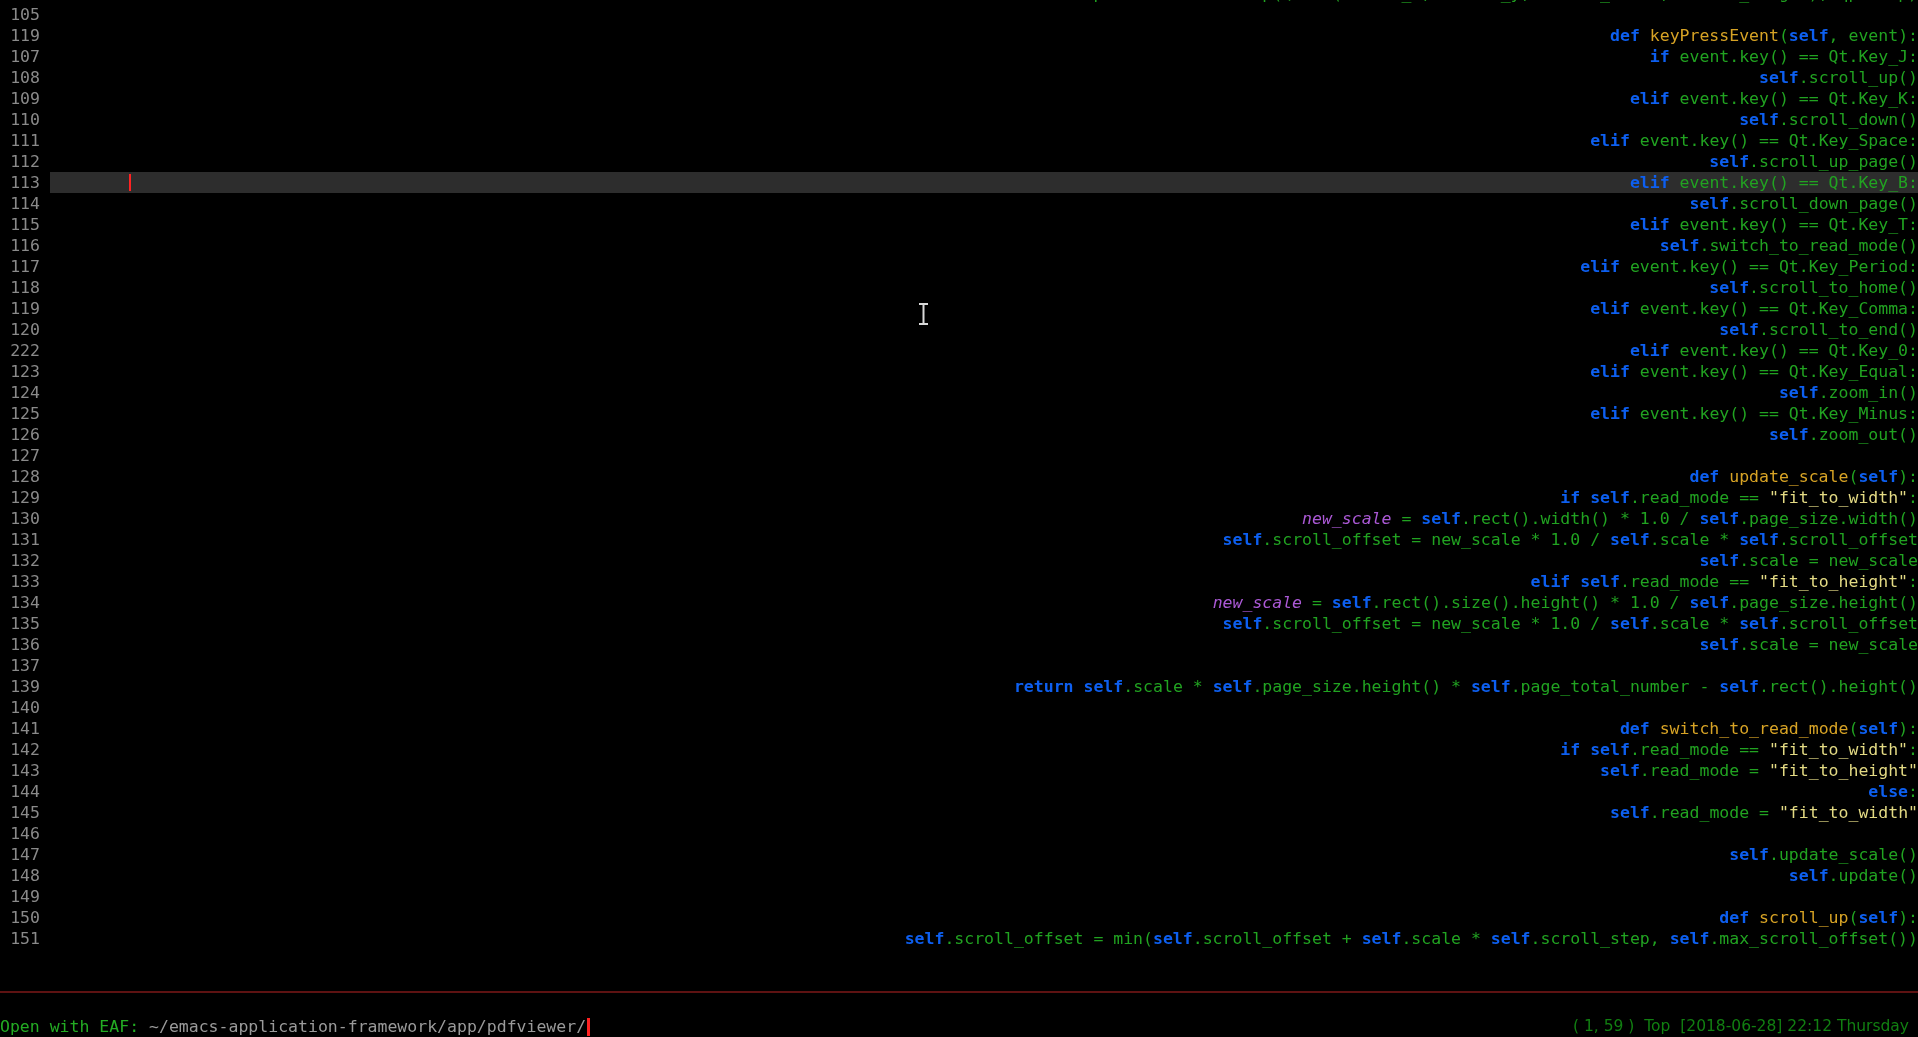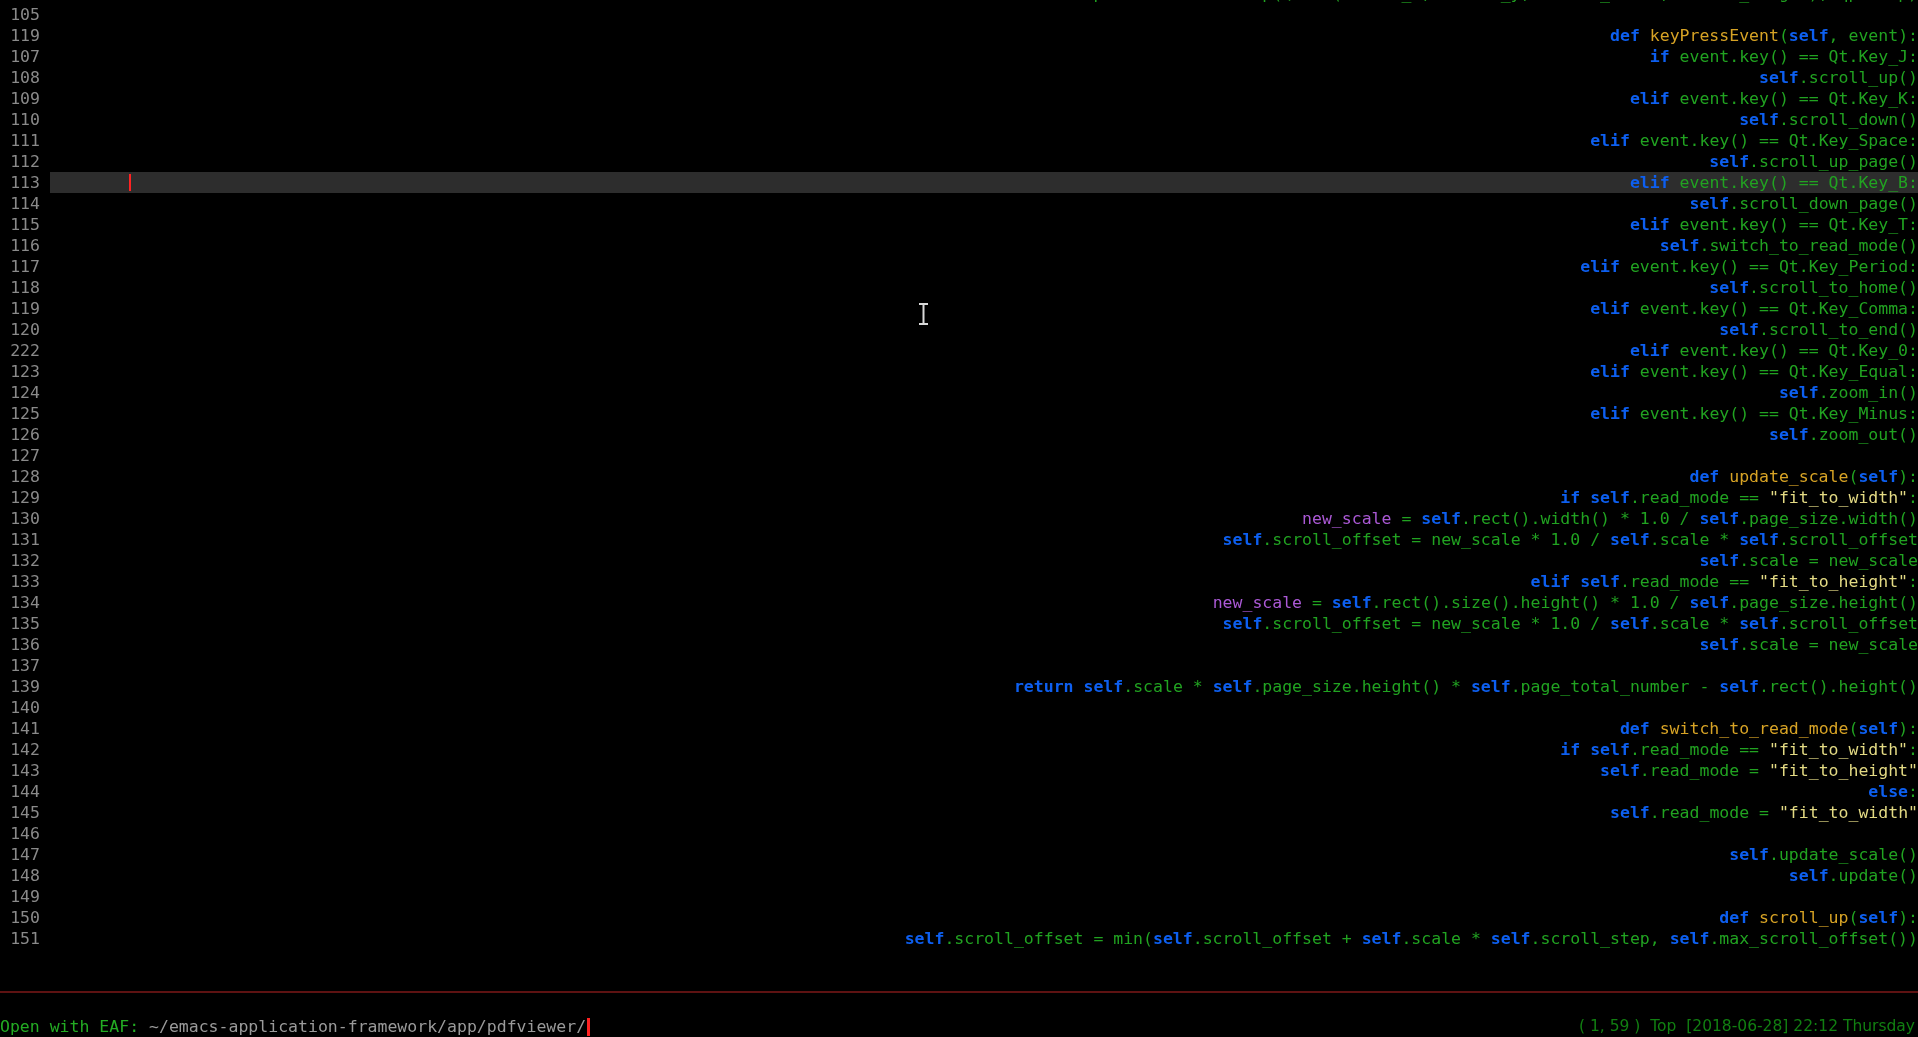--- a/index.html
+++ b/index.html
@@ -18,21 +18,21 @@
   .gutter{
     flex:0 0 40px;width:40px;text-align:right;padding-right:10px;
     color:var(--gutter);user-select:none;
   }
   .code{flex:1 1 auto;position:relative;color:var(--plain);text-align:right;}
   .row.hl .code{background:var(--hlline);}
   .tok-p{color:var(--plain);}
   .tok-kw{color:var(--keyword);font-weight:bold;}
   .tok-fn{color:var(--func);}
   .tok-str{color:var(--string);}
-  .tok-var{color:var(--variable);}
+  .tok-var{color:var(--variable);font-style:italic;}
   .buffer-cursor{
     position:absolute;top:2px;bottom:2px;width:2px;
     background:var(--cursor);
   }
   .separator{
     position:absolute;top:991px;left:0;width:1918px;height:2px;
     background:var(--separator);
   }
   .echo{
     position:absolute;top:1017px;left:0;height:22px;line-height:20px;
@@ -40,21 +40,21 @@
   }
   .echo .prompt{color:var(--prompt);}
   .echo .path{color:var(--path);}
   .mini-cursor{
     display:inline-block;width:3px;height:18px;margin-left:1px;
     vertical-align:text-bottom;background:var(--cursor);
   }
   .tray{
     position:absolute;top:1015px;right:0;height:22px;line-height:22px;
     font-family:"DejaVu Sans", sans-serif;font-size:15.5px;
-    color:var(--tray);white-space:pre;padding-right:3px;
+    color:var(--tray);white-space:pre;padding-right:9px;
   }
   .ibeam{position:absolute;left:917px;top:303px;width:13px;height:22px;}
 </style>
 </head>
 <body>
 
 <div class="code-area">
   <div class="rows">
       <div class="row"><span class="gutter">104</span><span class="code"><span class="tok-p">            painter.drawPixmap(QRect(render_x, render_y, render_width, render_height), qpixmap)</span></span></div>
       <div class="row"><span class="gutter">105</span><span class="code"></span></div>

